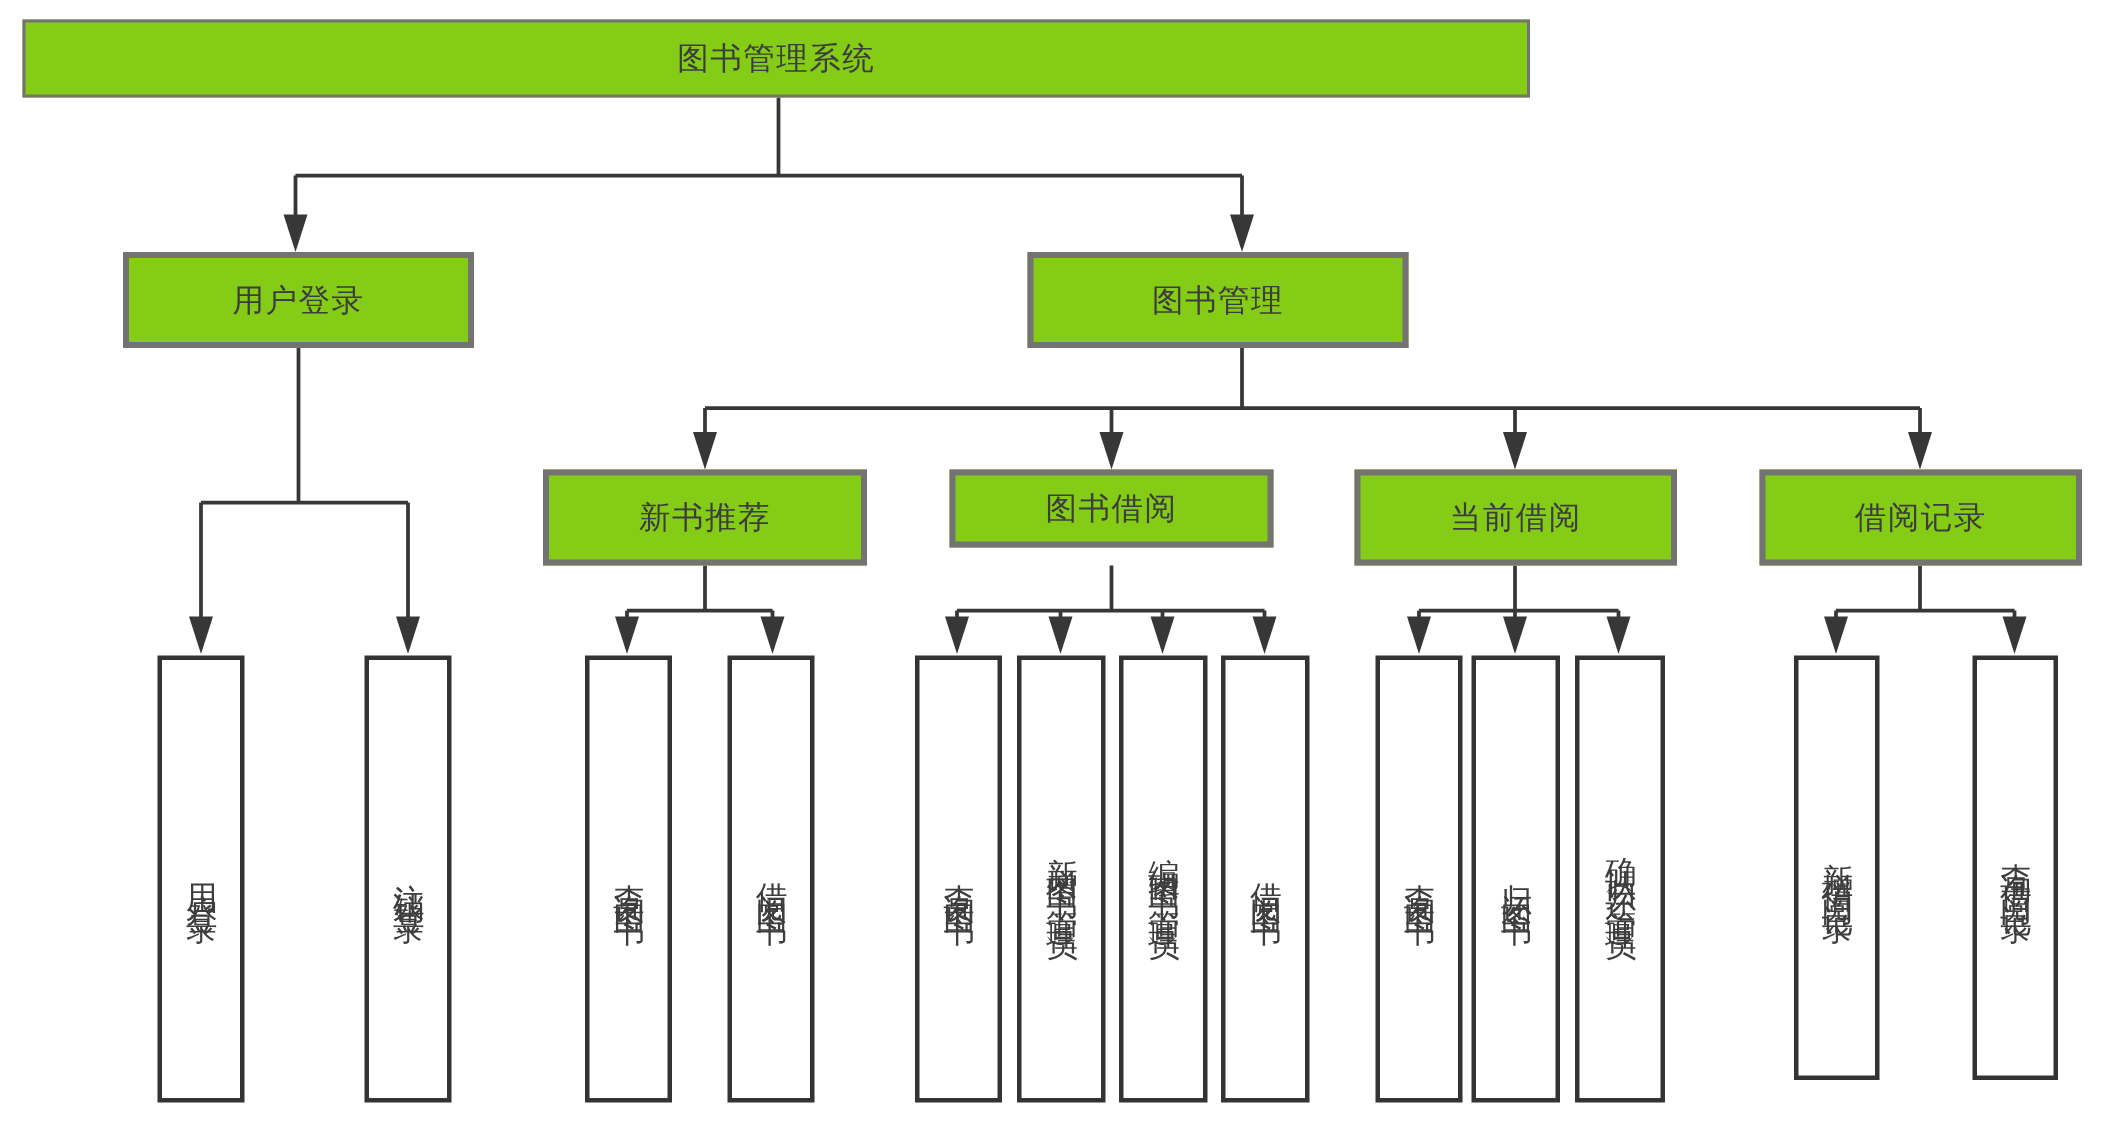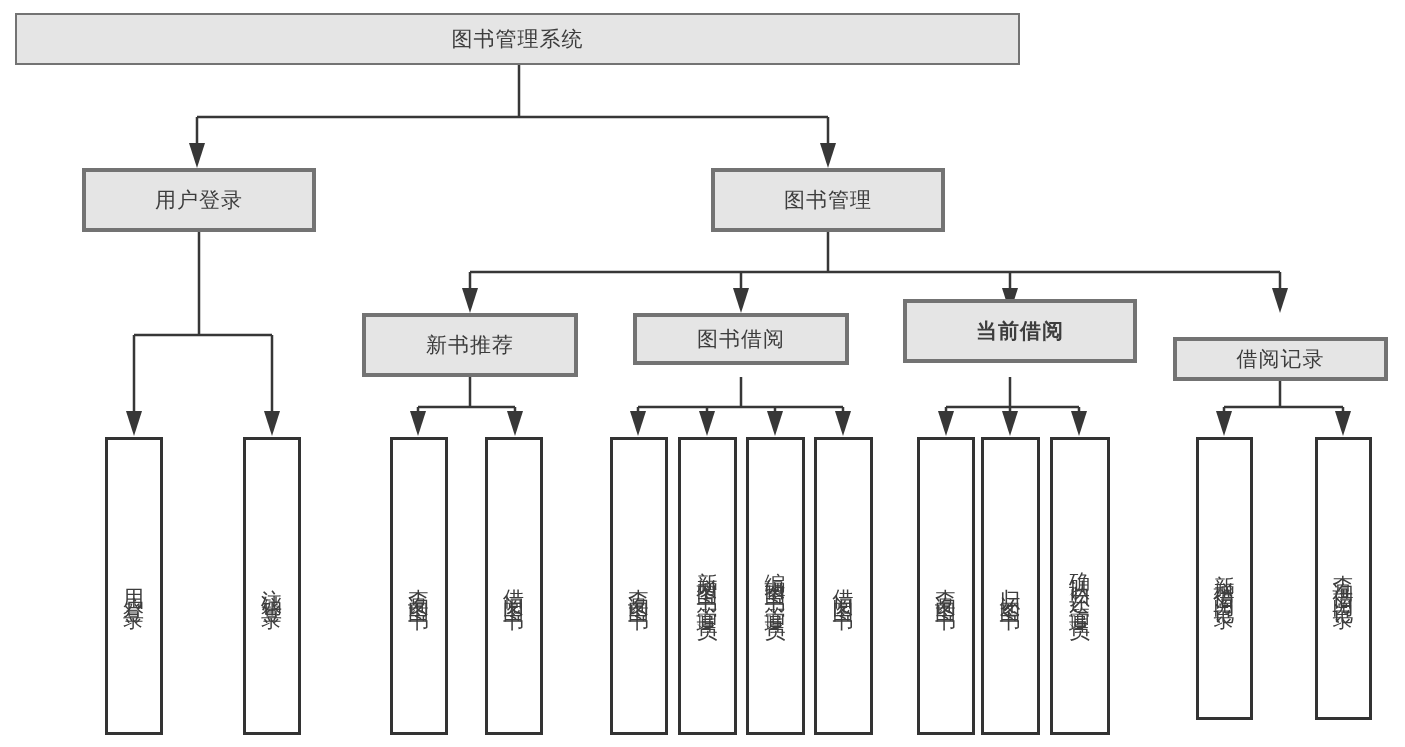--- a/index.html
+++ b/index.html
@@ -20,21 +20,21 @@
     position: absolute;
     left: 0;
     top: 0;
     width: 1405px;
     height: 747px;
   }
   .node {
     position: absolute;
     box-sizing: border-box;
     border: 4px solid #737373;
-    background: #e5e5e5;
+    background: #84cc16;
     display: flex;
     align-items: center;
     justify-content: center;
     font-size: 21px;
     letter-spacing: 1px;
     color: #3d3d3d;
     text-align: left;
   }
   .node.root {
     border-width: 2.5px;
@@ -112,34 +112,34 @@
     </g>
   </svg>
 
   <div class="node root" style="left:15px; top:13px; width:1005px; height:52px;">
     <span>图书管理系统</span>
   </div>
 
   <div class="node" style="left:82px; top:168px; width:234px; height:64px;">
     <span>用户登录</span>
   </div>
-  <div class="node" style="left:711px; top:168px; width:234px; height:64px;font-family:Liberation Mono, monospace;">
+  <div class="node" style="left:685px; top:168px; width:254px; height:64px;font-family:Liberation Mono, monospace;">
     <span>图书管理</span>
   </div>
 
   <div class="node" style="left:362px; top:313px; width:216px; height:64px;">
     <span>新书推荐</span>
   </div>
   <div class="node" style="left:633px; top:313px; width:216px; height:52px;">
     <span>图书借阅</span>
   </div>
-  <div class="node" style="left:903px; top:299px; width:234px; height:64px;font-weight:bold;">
+  <div class="node" style="left:903px; top:313px; width:215px; height:64px;">
     <span>当前借阅</span>
   </div>
-  <div class="node" style="left:1173px; top:313px; width:215px; height:44px;margin-top:24px;">
+  <div class="node" style="left:1173px; top:313px; width:215px; height:64px;">
     <span>借阅记录</span>
   </div>
 
   <div class="leaf" style="left:105px; top:437px; width:58px; height:298px;">
     <span>用户登录</span>
   </div>
   <div class="leaf" style="left:243px; top:437px; width:58px; height:298px;">
     <span>注销登录</span>
   </div>
 

